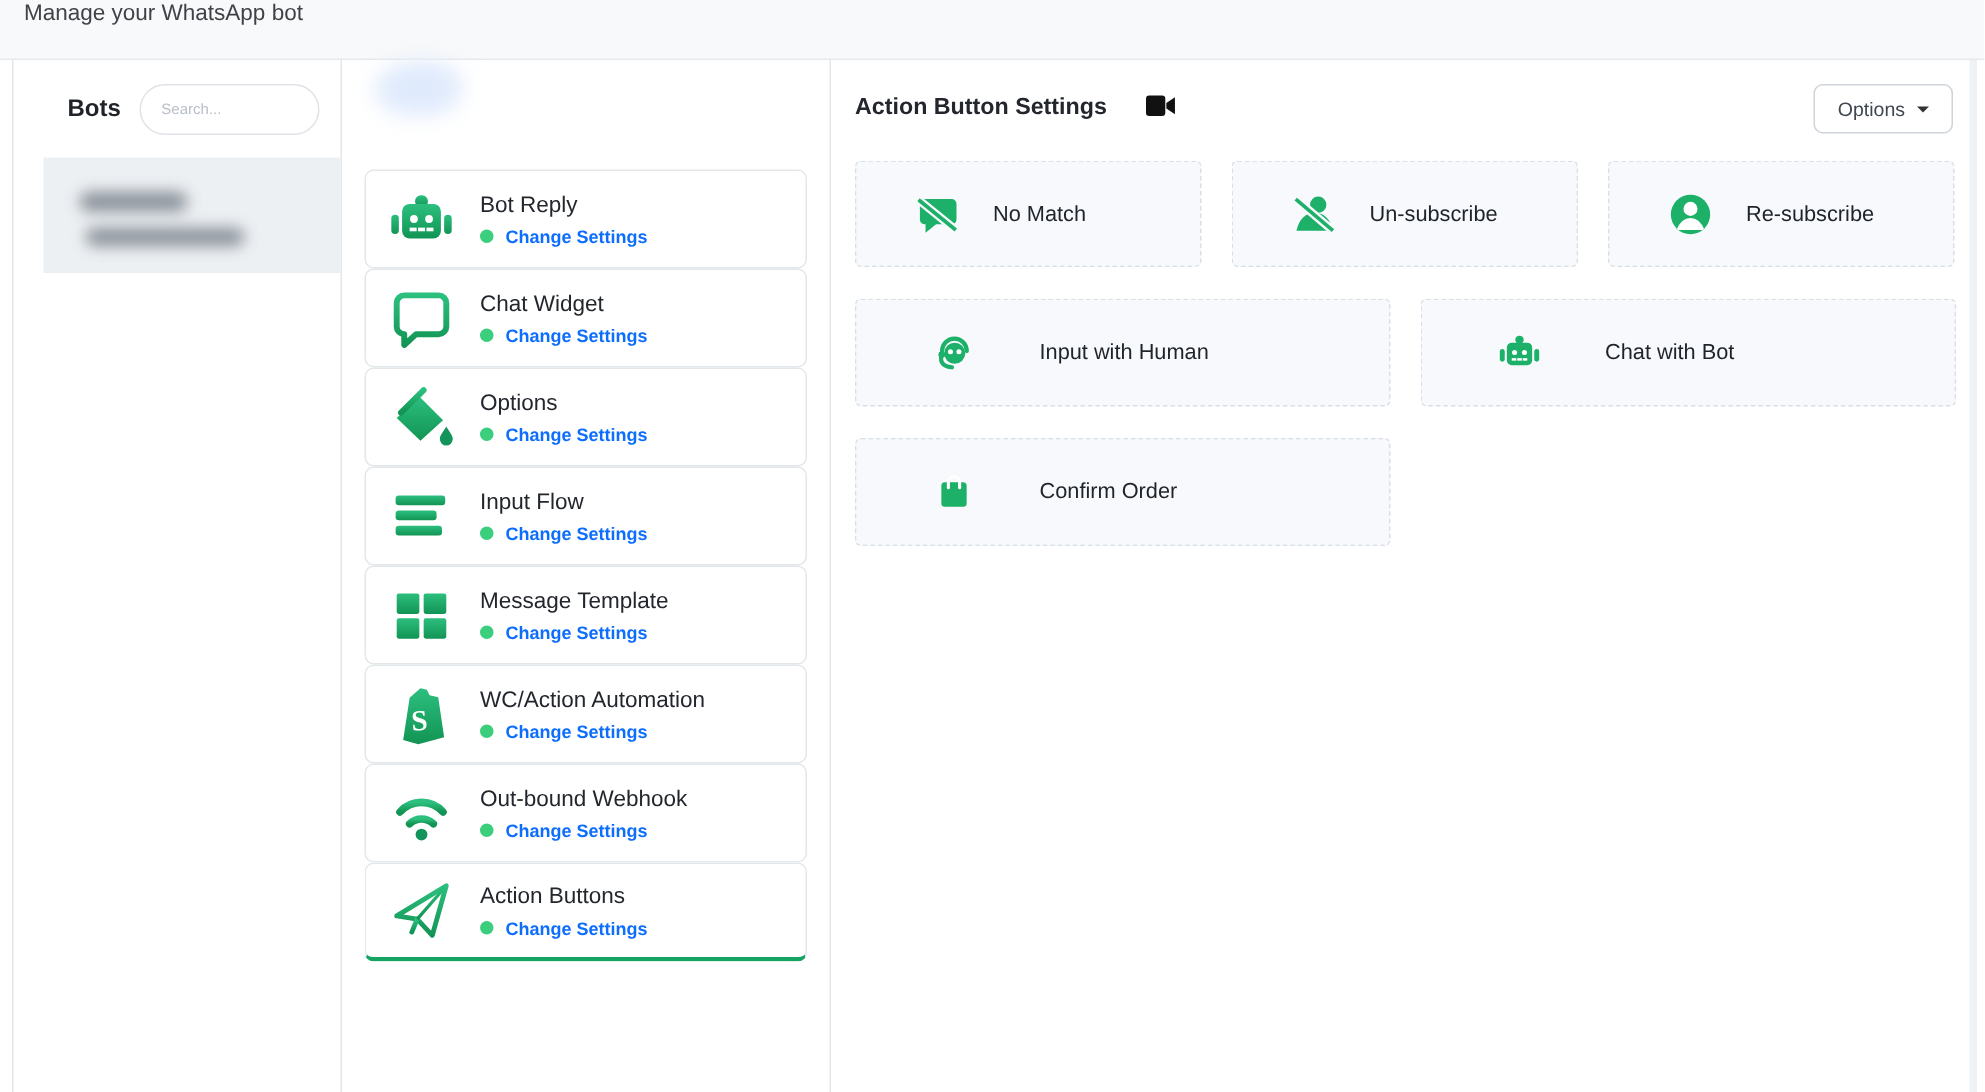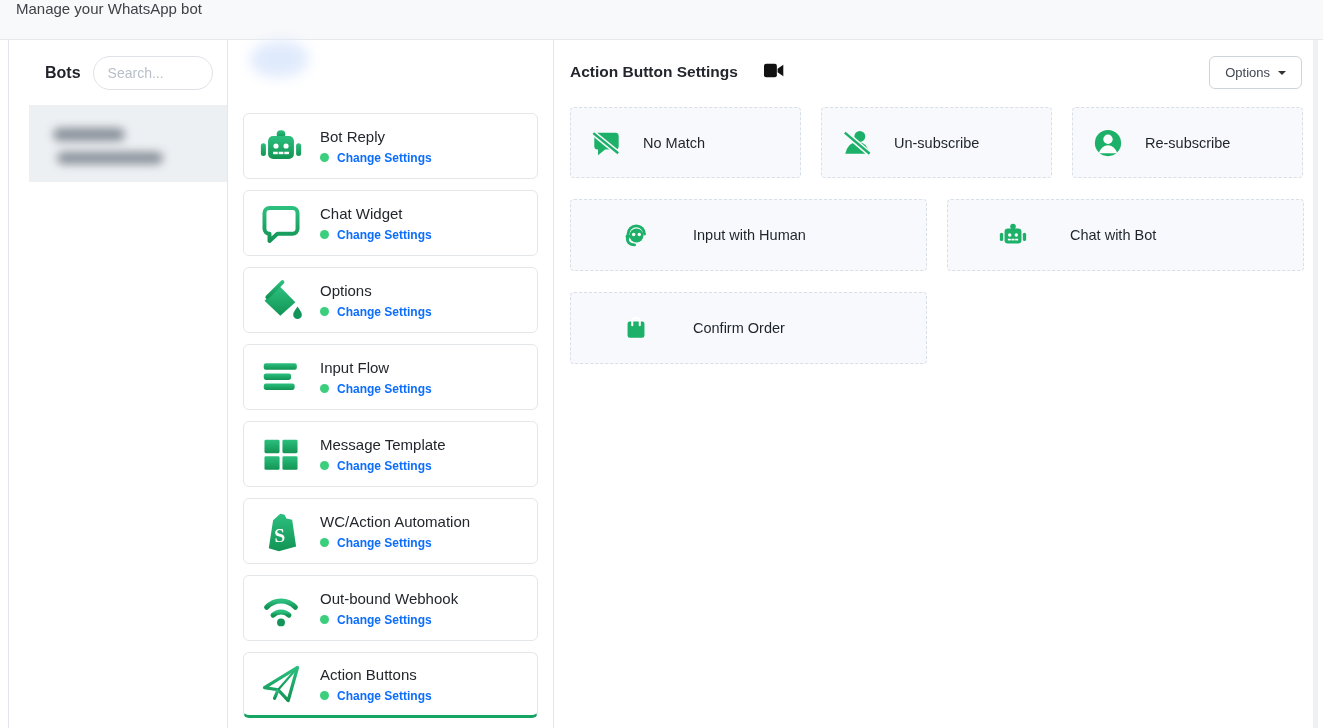--- a/index.html
+++ b/index.html
@@ -22,38 +22,38 @@
     position:absolute; left:8px; top:40px; width:220px; height:688px;
     background:#fff; border-left:1px solid #e3e6ea; border-right:1px solid #e3e6ea;padding-left:20px;
   }
   .sidebar-header {
     display:flex; align-items:center; padding:16px 14px 15px 16px;
     border-bottom:1px solid #eef0f3;
   }
   .bots-title { font-weight:bold; font-size:16px; color:#1f2329; margin-right:12px; }
   .search-input {
     flex:1; width:100%; height:34px; border:1px solid #dfe3e8; border-radius:17px;
-    padding:0 14px; font-size:14px; color:#495057; outline:none; background:#fff;
+    padding:0 14px; font-size:10px; color:#495057; outline:none; background:#fff;
     font-family:inherit;
   }
   .search-input::placeholder { color:#b8bfc7; }
   .bot-item { height:76px; background:#edf0f3; position:relative; cursor:pointer; }
   .redact { position:absolute; background:#6e7781; opacity:.8; border-radius:7px; filter:blur(5px); }
   .redact.r-name  { left:24px; top:22px; width:72px;  height:13px; }
   .redact.r-phone { left:28px; top:46px; width:106px; height:12px; }
   
   .middle {
     position:absolute; left:228px; top:40px; width:326px; height:688px;
     background:#fff; border-right:1px solid #e3e6ea;
   }
   .blob {
     position:absolute; left:22px; top:1px; width:58px; height:36px;
     background:#dfeafc; border-radius:55% 45% 50% 50%; filter:blur(7px);
   }
-  .features { position:absolute; top:73px; left:15px; width:295px; display:flex; flex-direction:column; gap:11px; }
+  .features { position:absolute; top:73px; left:15px; width:295px; display:flex; flex-direction:column; }
   .feature-card {
     height:66px; border:1px solid #e4e7ea; border-radius:6px; background:#fff;
     display:flex; align-items:center; padding-left:14px; cursor:pointer;
   }
   .feature-card.active { border-bottom:3px solid #16a463; }
   .feature-icon { width:46px; height:46px; flex:0 0 46px; }
   .feature-icon svg { width:46px; height:46px; display:block; }
   .feature-info { margin-left:16px; }
   .feature-title { font-size:15px; font-weight:500; color:#23272d; }
   .feature-link-row { display:flex; align-items:center; margin-top:6px; gap:8px; }
@@ -70,21 +70,21 @@
     font-size:13px; color:#3f4650; display:flex; align-items:center; gap:8px;
     cursor:pointer; font-family:inherit;text-align:center;
   }
   .caret { width:0; height:0; border-left:4px solid transparent; border-right:4px solid transparent; border-top:4.5px solid #333; }
   .actions { position:absolute; left:16px; top:67px; }
   .action-row { display:flex; gap:20px; margin-bottom:21px; }
   .action-card {
     background:#f7f9fc; border:1.5px dashed #d9dfe6; border-radius:4px;
     display:flex; align-items:center; cursor:pointer;
   }
-  .action-card.small { width:231px; height:71px; padding-left:20px; gap:22px; }
+  .action-card.small { width:231px; height:71px; padding-left:39px; gap:22px; }
   .action-card.wide  { width:357px; height:72px; padding-left:50px; gap:42px; }
   .action-icon { width:30px; height:30px; flex:0 0 30px; }
   .action-icon svg { width:30px; height:30px; display:block; }
   .action-label { font-size:14.5px; font-weight:500; color:#1f242b; }
   .scroll-strip { position:absolute; right:5px; top:40px; width:5px; height:688px; background:#eef2f6; }
 </style>
 </head>
 <body>
 
 <svg width="0" height="0" style="position:absolute" aria-hidden="true">

